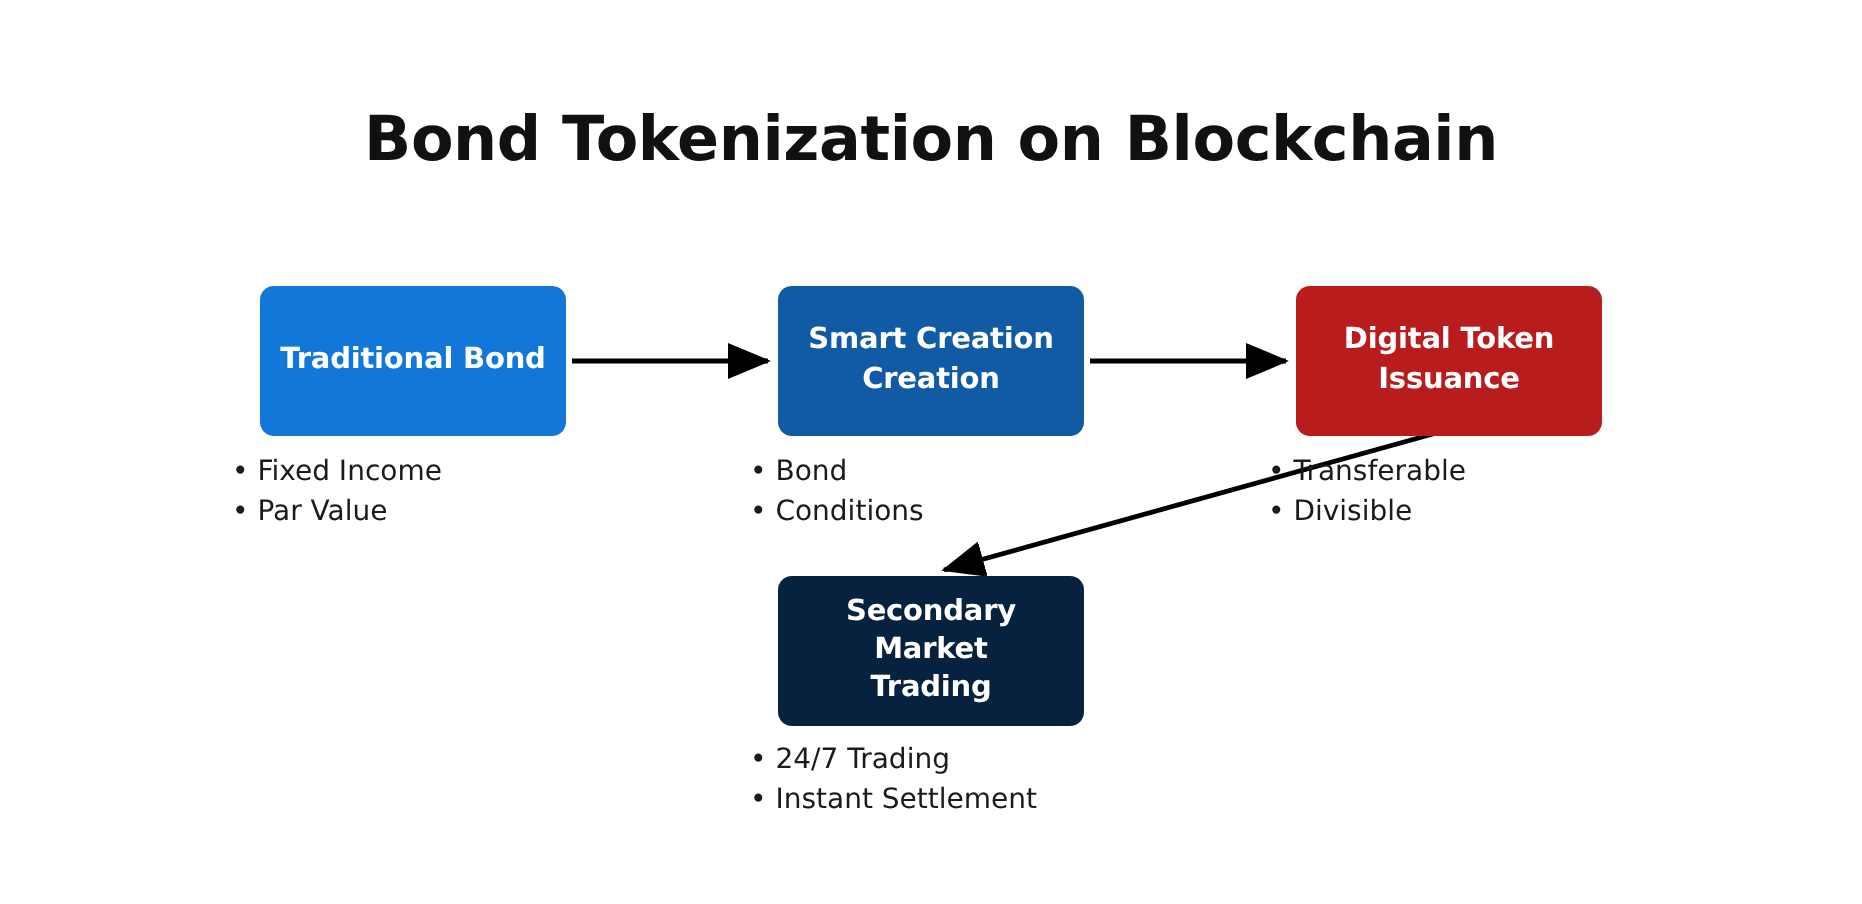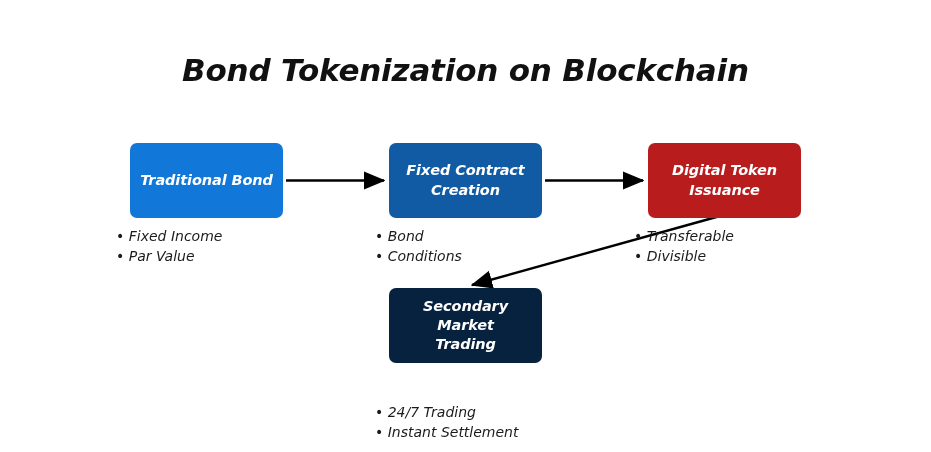--- a/index.html
+++ b/index.html
@@ -11,21 +11,20 @@
     height: 452px;
     background: #ffffff;
     font-family: "DejaVu Sans", sans-serif;
     overflow: hidden;
   }
   #canvas {
     position: relative;
     width: 931px;
     height: 452px;
     background: #ffffff;
-    font-style: italic;
   }
   #diagram-title {
     position: absolute;
     left: 0;
     top: 52px;
     width: 931px;
     text-align: center;
     font-size: 31px;
     font-weight: bold;
     color: #111111;
@@ -90,39 +89,39 @@
 
   <div class="node" style="left:130px; top:143px; width:153px; height:75px; background:#1177d9;">
     <span class="node-label">Traditional Bond</span>
   </div>
   <div class="bullets" style="left:116px; top:226px; width:182px;">
     <div>• Fixed Income</div>
     <div>• Par Value</div>
   </div>
 
   <div class="node" style="left:389px; top:143px; width:153px; height:75px; background:#115ba5;">
-    <span class="node-label">Fixed Contract
+    <span class="node-label">Smart Creation
 Creation</span>
   </div>
   <div class="bullets" style="left:375px; top:226px; width:182px;">
     <div>• Bond</div>
     <div>• Conditions</div>
   </div>
 
   <div class="node" style="left:648px; top:143px; width:153px; height:75px; background:#b91c1c;">
     <span class="node-label">Digital Token
 Issuance</span>
   </div>
   <div class="bullets" style="left:634px; top:226px; width:182px;">
     <div>• Transferable</div>
     <div>• Divisible</div>
   </div>
 
   <div class="node" style="left:389px; top:288px; width:153px; height:75px; background:#06223f;">
     <span class="node-label">Secondary Market
 Trading</span>
   </div>
-  <div class="bullets" style="left:375px; top:370px; width:182px;margin-top:32px;">
+  <div class="bullets" style="left:375px; top:370px; width:182px;">
     <div>• 24/7 Trading</div>
     <div>• Instant Settlement</div>
   </div>
 
 </div>
 
 </body></html>

